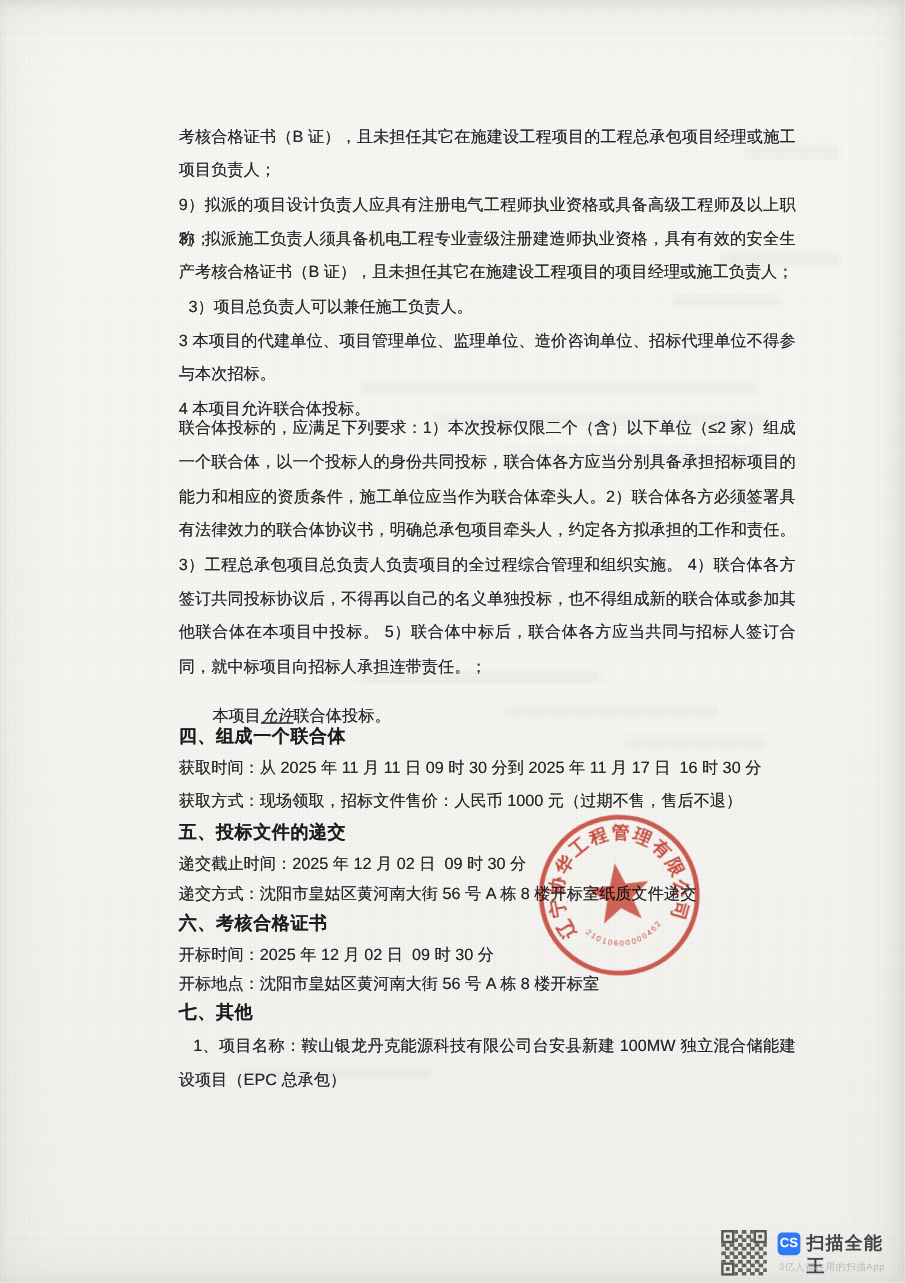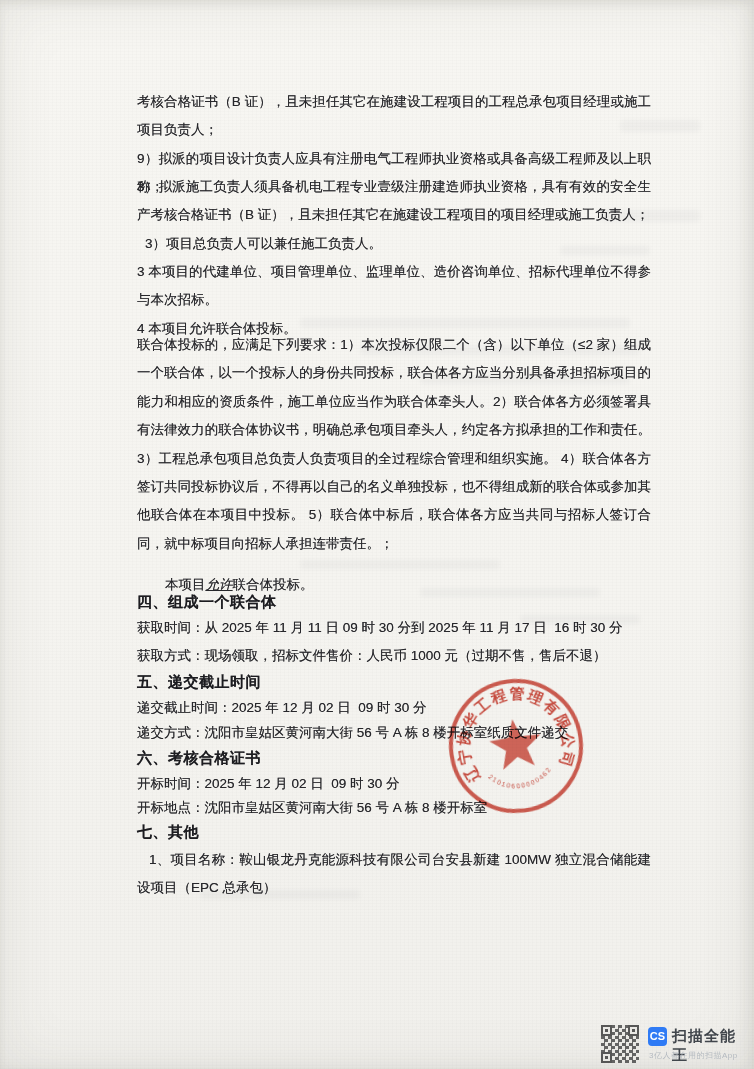--- a/index.html
+++ b/index.html
@@ -13,21 +13,21 @@
     background-image:
       repeating-linear-gradient(0deg, rgba(0,0,0,.012) 0 1px, transparent 1px 3px),
       repeating-linear-gradient(90deg, rgba(0,0,0,.01) 0 1px, transparent 1px 4px);
     box-shadow: inset 0 0 55px rgba(90,85,75,.10), inset -6px 0 14px rgba(90,85,75,.08), inset 0 4px 8px rgba(90,85,75,.06);
   }
   .doc{
     position:absolute;left:137px;top:0;width:514px;
     color:#27272b;font-size:13.5px;line-height:28.4px;
     text-shadow:0 0 .4px rgba(40,40,44,.65);
   }
-  .doc p{margin:0;position:absolute;width:514px;text-align:justify;}
+  .doc p{margin:12px;position:absolute;width:514px;text-align:justify;}
   .heading{font-weight:bold;font-size:15px;color:#1c1c20;letter-spacing:.5px;}
   .detail{margin-left:26px;white-space:pre-wrap;width:488px;}
   .ital{font-style:italic;text-decoration:underline;}
   .smudge{position:absolute;background:#6b6f76;opacity:.05;filter:blur(2px);border-radius:4px;}
   .seal{position:absolute;left:438px;top:668px;mix-blend-mode:multiply;opacity:.88;transform:rotate(-8deg);filter:blur(.3px);}
   .scanner{position:absolute;left:601px;top:1024px;width:150px;height:42px;}
   .qr{position:absolute;left:0;top:1px;width:38px;height:38px;
       background:repeating-conic-gradient(#4c4c4c 0 25%, #e9e8e4 0 50%);background-size:7px 7px;opacity:.85;}
   .qr-eye{position:absolute;width:11px;height:11px;border:2px solid #3d3d3d;background:#e9e8e4;box-sizing:border-box;}
   .qr-eye::after{content:"";position:absolute;left:2px;top:2px;width:3px;height:3px;background:#3d3d3d;}
@@ -60,21 +60,21 @@
     <p style="top:230px;padding-left:8px">3）项目总负责人可以兼任施工负责人。</p>
     <p style="top:258px">3 本项目的代建单位、项目管理单位、监理单位、造价咨询单位、招标代理单位不得参与本次招标。</p>
     <p style="top:315px">4 本项目允许联合体投标。</p>
     <p style="top:331px">联合体投标的，应满足下列要求：1）本次投标仅限二个（含）以下单位（≤2 家）组成一个联合体，以一个投标人的身份共同投标，联合体各方应当分别具备承担招标项目的能力和相应的资质条件，施工单位应当作为联合体牵头人。2）联合体各方必须签署具有法律效力的联合体协议书，明确总承包项目牵头人，约定各方拟承担的工作和责任。 3）工程总承包项目总负责人负责项目的全过程综合管理和组织实施。 4）联合体各方签订共同投标协议后，不得再以自己的名义单独投标，也不得组成新的联合体或参加其他联合体在本项目中投标。 5）联合体中标后，联合体各方应当共同与招标人签订合同，就中标项目向招标人承担连带责任。；</p>
     <p style="top:571px;padding-left:28px"><span>本项目</span><span class="ital">允许</span><span>联合体投标。</span></p>
 
     <p class="heading" style="top:588px">四、组成一个联合体</p>
     <p class="detail" style="top:614px">获取时间：从 2025 年 11 月 11 日 09 时 30 分到 2025 年 11 月 17 日  16 时 30 分</p>
     <p class="detail" style="top:642px">获取方式：现场领取，招标文件售价：人民币 1000 元（过期不售，售后不退）</p>
 
-    <p class="heading" style="top:668px">五、递交截止时间</p>
+    <p class="heading" style="top:668px">五、投标文件的递交</p>
     <p class="detail" style="top:694px">递交截止时间：2025 年 12 月 02 日  09 时 30 分</p>
     <p class="detail" style="top:719px">递交方式：沈阳市皇姑区黄河南大街 56 号 A 栋 8 楼开标室纸质文件递交</p>
 
     <p class="heading" style="top:744px">六、考核合格证书</p>
     <p class="detail" style="top:770px">开标时间：2025 年 12 月 02 日  09 时 30 分</p>
     <p class="detail" style="top:794px">开标地点：沈阳市皇姑区黄河南大街 56 号 A 栋 8 楼开标室</p>
 
     <p class="heading" style="top:818px">七、其他</p>
     <p style="top:846px;text-indent:12px">1、项目名称：鞍山银龙丹克能源科技有限公司台安县新建 100MW 独立混合储能建设项目（EPC 总承包）</p>
   </div>

